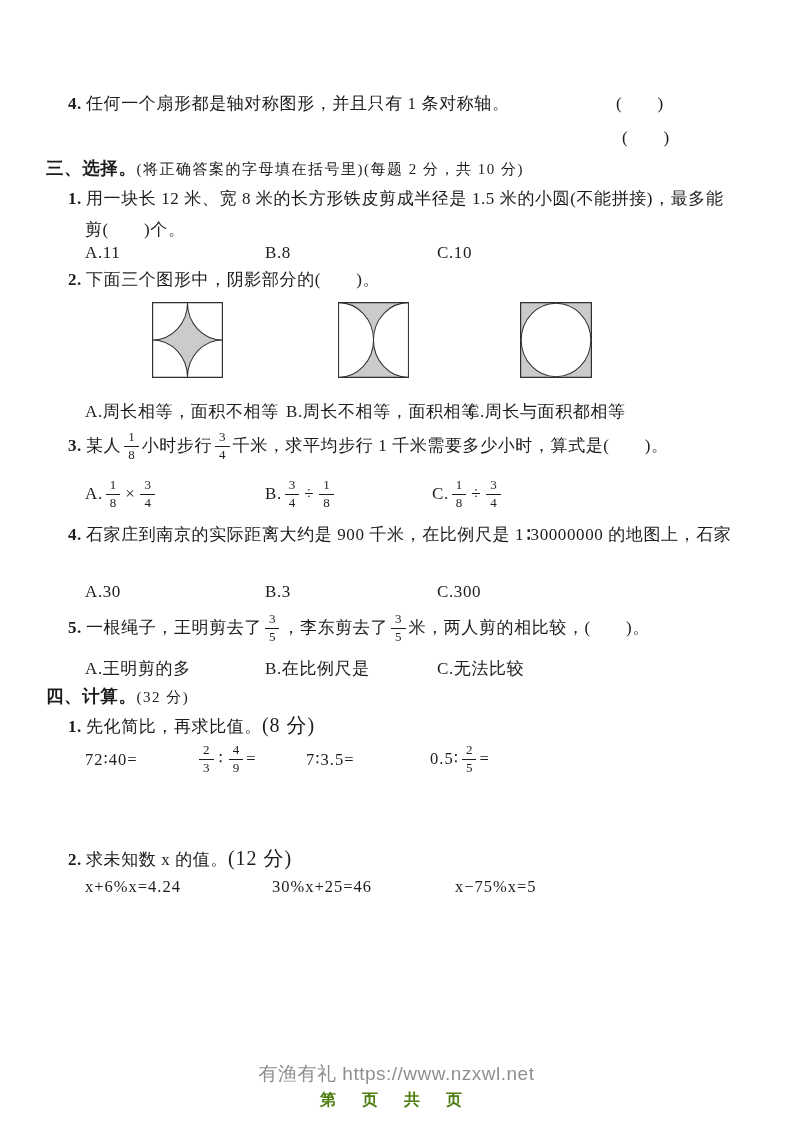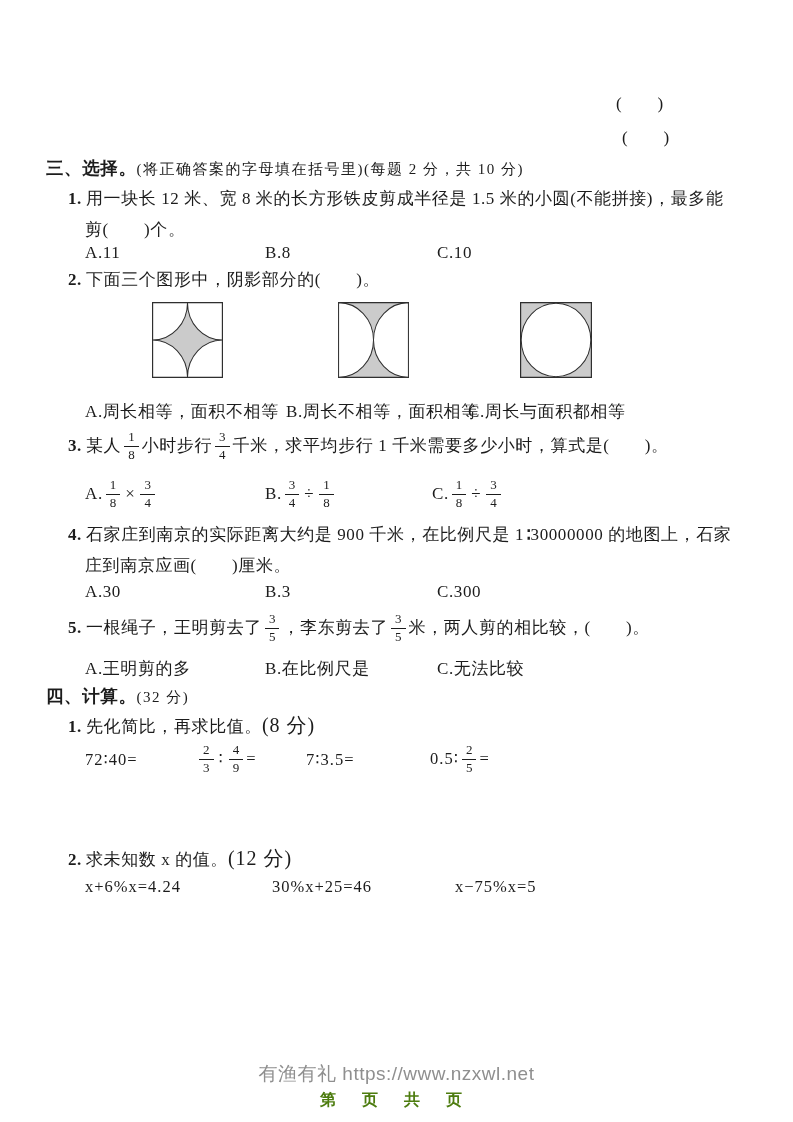--- a/index.html
+++ b/index.html
@@ -31,20 +31,21 @@
     left:0;right:0;text-align:center;color:#4d7c0f;
     font-size:16px;font-weight:bold;letter-spacing:11px;
   }
   svg{display:block;}
 </style>
 </head>
 <body>
 
 <div class="page">
 
+  <div class="abs" style="left:68px;top:93px"><b class="qnum">4.</b><span>任何一个扇形都是轴对称图形，并且只有 1 条对称轴。</span></div>
   <div class="abs" style="left:616px;top:93px">(　　)</div>
 
   <div class="abs" style="left:622px;top:127px">(　　)</div>
 
   <div class="abs" style="left:46px;top:157px"><span class="sec-bold">三、</span><span class="sec-bold">选择。</span><span class="sec-note">(将正确答案的字母填在括号里)(每题 2 分，共 10 分)</span></div>
 
   <div class="abs" style="left:68px;top:188px"><b class="qnum">1.</b><span>用一块长 12 米、宽 8 米的长方形铁皮剪成半径是 1.5 米的小圆(不能拼接)，最多能</span></div>
   <div class="abs" style="left:85px;top:219px">剪(　　)个。</div>
   <div class="abs" style="left:85px;top:242px">A.11</div>
   <div class="abs" style="left:265px;top:242px">B.8</div>
@@ -118,21 +119,20 @@
         <span class="fd">8</span>
       </span>
     <span class="mathop">÷</span>
     <span class="frac">
         <span class="fn">3</span>
         <span class="fd">4</span>
       </span>
   </div>
 
   <div class="abs" style="left:68px;top:524px"><b class="qnum">4.</b><span>石家庄到南京的实际距离大约是 900 千米，在比例尺是 1∶30000000 的地图上，石家</span></div>
-  <div class="abs" style="left:85px;top:555px">庄到南京应画(　　)厘米。</div>
   <div class="abs" style="left:85px;top:581px">A.30</div>
   <div class="abs" style="left:265px;top:581px">B.3</div>
   <div class="abs" style="left:437px;top:581px">C.300</div>
 
   <div class="abs vrow" style="left:68px;top:610px;height:36px">
     <b class="qnum">5.</b>
     <span>一根绳子，王明剪去了</span>
     <span class="frac">
         <span class="fn">3</span>
         <span class="fd">5</span>

